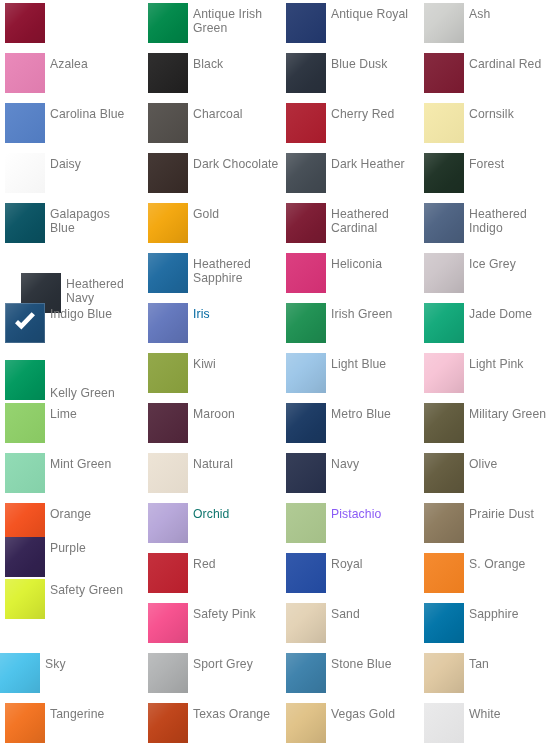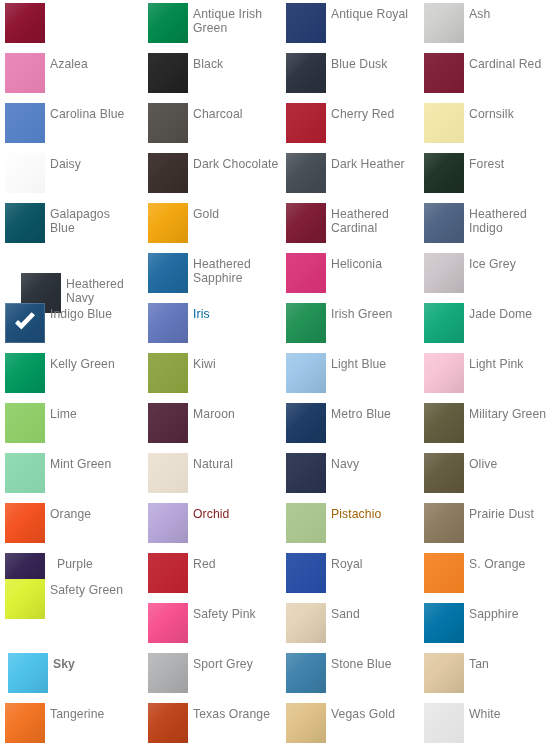--- a/index.html
+++ b/index.html
@@ -237,21 +237,21 @@
         <span class="sheen"></span>
       </div>
       <span class="swatch-label" style="color: rgb(122, 122, 122);">Irish Green</span>
     </div>
     <div class="swatch-cell" role="option" aria-selected="false" style="left: 424px; top: 300px;">
       <div class="swatch-chip" style="background-color: rgb(18, 169, 122);">
         <span class="sheen"></span>
       </div>
       <span class="swatch-label" style="color: rgb(122, 122, 122);">Jade Dome</span>
     </div>
-    <div class="swatch-cell" role="option" aria-selected="false" style="left: 5px; top: 350px;">
+    <div class="swatch-cell" role="option" aria-selected="false" style="left: 5px; top: 350px; align-items: flex-end;">
       <div class="swatch-chip" style="background-color: rgb(0, 153, 94);">
         <span class="sheen"></span>
       </div>
       <span class="swatch-label" style="color: rgb(122, 122, 122);">Kelly Green</span>
     </div>
     <div class="swatch-cell" role="option" aria-selected="false" style="left: 148px; top: 350px;">
       <div class="swatch-chip" style="background-color: rgb(139, 162, 61);">
         <span class="sheen" style="background: linear-gradient(135deg, rgba(255, 255, 255, 0.07) 0%, rgba(0, 0, 0, 0.04) 100%);"></span>
       </div>
       <span class="swatch-label" style="color: rgb(122, 122, 122);">Kiwi</span>
@@ -319,35 +319,35 @@
     <div class="swatch-cell" role="option" aria-selected="false" style="left: 5px; top: 500px;">
       <div class="swatch-chip" style="background-color: rgb(244, 81, 30);">
         <span class="sheen"></span>
       </div>
       <span class="swatch-label" style="color: rgb(122, 122, 122);">Orange</span>
     </div>
     <div class="swatch-cell" role="option" aria-selected="false" style="left: 148px; top: 500px;">
       <div class="swatch-chip" style="background-color: rgb(183, 167, 218);">
         <span class="sheen"></span>
       </div>
-      <span class="swatch-label" style="color: #7f1d1d;">Orchid</span>
+      <span class="swatch-label" style="color: #0f766e;">Orchid</span>
     </div>
     <div class="swatch-cell" role="option" aria-selected="false" style="left: 286px; top: 500px;">
       <div class="swatch-chip" style="background-color: rgb(171, 199, 141);">
         <span class="sheen" style="background: linear-gradient(135deg, rgba(255, 255, 255, 0.07) 0%, rgba(0, 0, 0, 0.04) 100%);"></span>
       </div>
-      <span class="swatch-label" style="color: #a16207;">Pistachio</span>
+      <span class="swatch-label" style="color: #8b5cf6;">Pistachio</span>
     </div>
     <div class="swatch-cell" role="option" aria-selected="false" style="left: 424px; top: 500px;">
       <div class="swatch-chip" style="background-color: rgb(141, 123, 94);">
         <span class="sheen"></span>
       </div>
       <span class="swatch-label" style="color: rgb(122, 122, 122);">Prairie Dust</span>
     </div>
-    <div class="swatch-cell" role="option" aria-selected="false" style="left: 5px; top: 550px; gap: 7px;">
+    <div class="swatch-cell" role="option" aria-selected="false" style="left: 5px; top: 534px;">
       <div class="swatch-chip" style="background-color: rgb(51, 34, 82);">
         <span class="sheen"></span>
       </div>
       <span class="swatch-label" style="color: rgb(122, 122, 122);">Purple</span>
     </div>
     <div class="swatch-cell" role="option" aria-selected="false" style="left: 148px; top: 550px;">
       <div class="swatch-chip" style="background-color: rgb(192, 32, 46);">
         <span class="sheen" style="background: linear-gradient(135deg, rgba(255, 255, 255, 0.07) 0%, rgba(0, 0, 0, 0.04) 100%);"></span>
       </div>
       <span class="swatch-label" style="color: rgb(122, 122, 122);">Red</span>
@@ -381,21 +381,21 @@
         <span class="sheen"></span>
       </div>
       <span class="swatch-label" style="color: rgb(122, 122, 122);">Sand</span>
     </div>
     <div class="swatch-cell" role="option" aria-selected="false" style="left: 424px; top: 600px;">
       <div class="swatch-chip" style="background-color: rgb(0, 116, 168);">
         <span class="sheen"></span>
       </div>
       <span class="swatch-label" style="color: rgb(122, 122, 122);">Sapphire</span>
     </div>
-    <div class="swatch-cell" role="option" aria-selected="false" style="left: 8px; top: 650px; font-weight: bold;">
+    <div class="swatch-cell" role="option" aria-selected="false" style="left: 0; top: 650px;">
       <div class="swatch-chip" style="background-color: rgb(76, 195, 236);">
         <span class="sheen"></span>
       </div>
       <span class="swatch-label" style="color: rgb(122, 122, 122);">Sky</span>
     </div>
     <div class="swatch-cell" role="option" aria-selected="false" style="left: 148px; top: 650px;">
       <div class="swatch-chip" style="background-color: rgb(176, 178, 179);">
         <span class="sheen"></span>
       </div>
       <span class="swatch-label" style="color: rgb(122, 122, 122);">Sport Grey</span>

